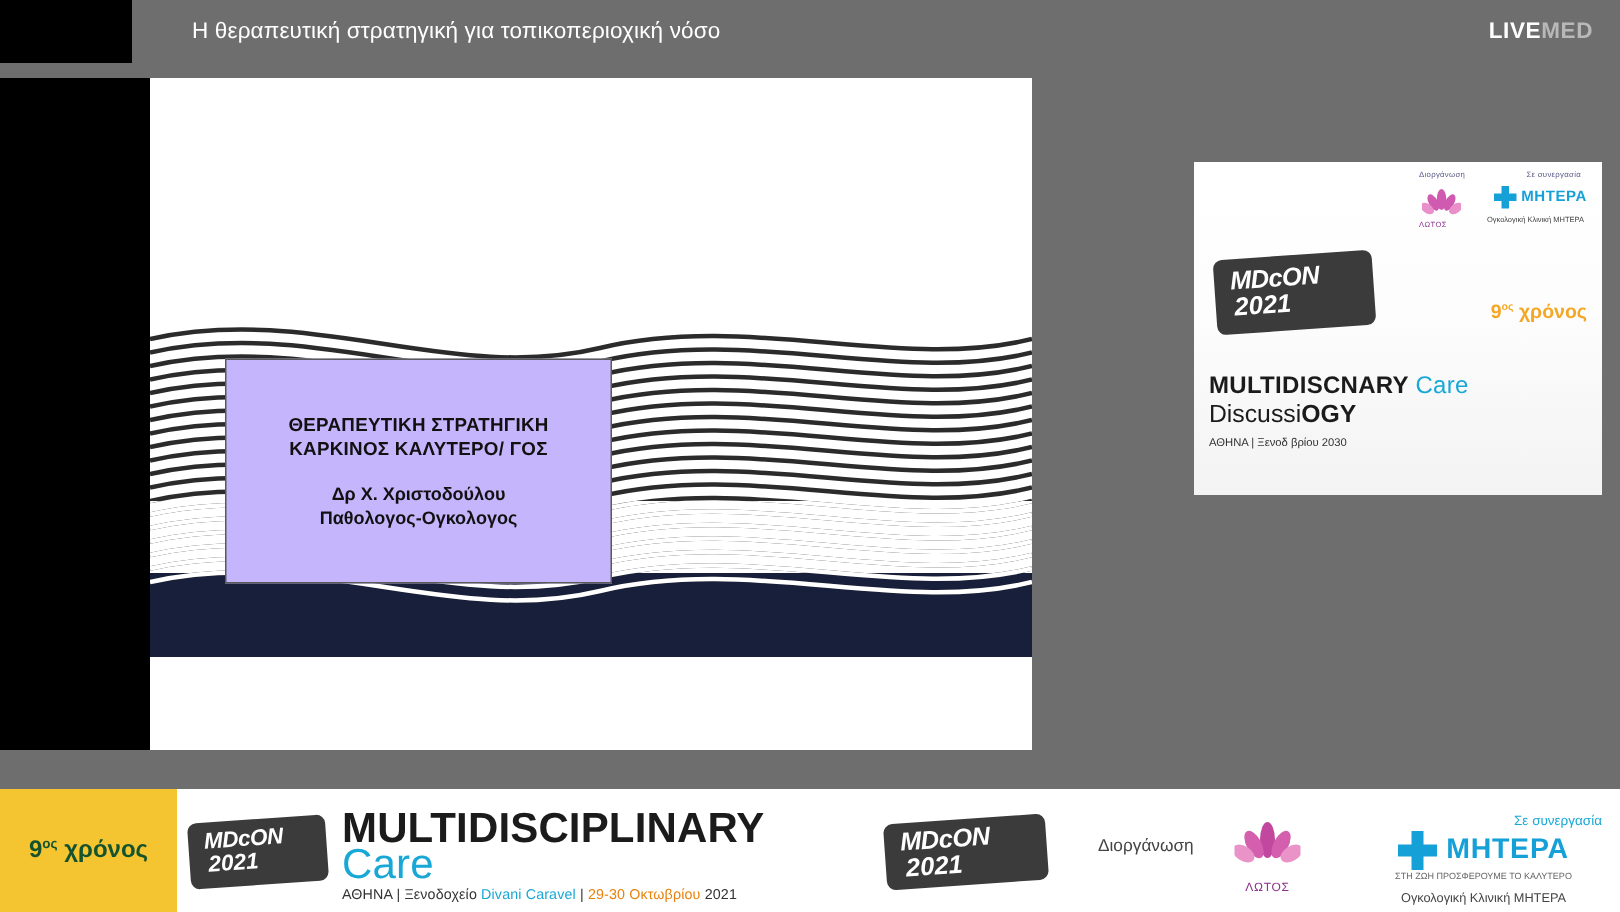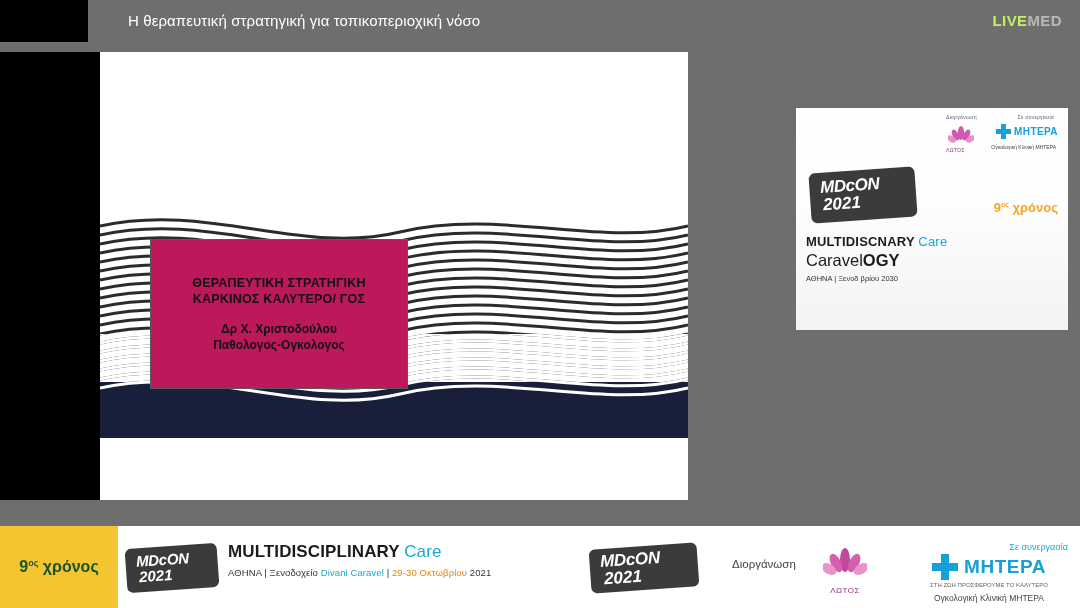--- a/index.html
+++ b/index.html
@@ -27,21 +27,21 @@
   }
   .topbar-title {
     position: absolute; left: 128px; top: 12px;
     color: #ffffff; font-size: 15px; letter-spacing: .1px;
     white-space: nowrap;
   }
   .livemed {
     position: absolute; right: 18px; top: 12px;
     font-size: 15px; font-weight: bold; letter-spacing: .4px;
   }
-  .livemed .live { color: #bef264; text-align: right; }
+  .livemed .live { color: #ffffff; text-align: right; }
   .livemed .med { color: #b8b8b8; }
 
   
   .stage {
     position: absolute; left: 0; top: 42px; width: 1080px; height: 484px;
     background: #6e6e6e;
   }
   .slide-area {
     position: absolute; left: 0; top: 10px; width: 688px; height: 448px;
     background: #000;
@@ -62,21 +62,21 @@
   }
   .wave-wrap svg { display: block; }
   .slide-bottom-white {
     position: absolute; left: 0; bottom: 0; width: 588px; height: 62px;
     background: #ffffff;
   }
 
   .title-box {
     position: absolute; left: 50px; top: 187px;
     width: 258px; height: 150px;
-    background: #be185d;
+    background: #c4b5fd;
     border: 1px solid #5a5a5a;
     display: flex; flex-direction: column;
     align-items: center; justify-content: center;
     padding: 8px 10px;
   }
   .title-box .t-line {
     color: #111111; font-size: 12.5px; font-weight: bold;
     line-height: 16px; text-align: center; letter-spacing: .2px;
   }
   .title-box .gap { height: 14px; }
@@ -138,22 +138,23 @@
   }
   .mdcon-badge .ytxt {
     position: absolute; left: 13px; top: 32px;
     color: #fff; font-size: 17px; font-weight: bold; font-style: italic;
     transform: rotate(-4deg);
   }
   .conf-main {
     position: absolute; left: 10px; top: 124px; width: 262px;
   }
   .conf-main .l1 {
-    color: #1b1b1b; font-size: 13px; font-weight: bold; letter-spacing: .2px;
+    color: #1b1b1b; font-size: 16px; font-weight: bold; letter-spacing: .2px;
     line-height: 19px;
+    margin-top: 16px;
   }
   .conf-main .l1 .care { color: #19a8d6; font-weight: normal; }
   .conf-main .l2 {
     color: #1b1b1b; font-size: 16.5px; line-height: 19px;
   }
   .conf-main .l2 b { color: #1b1b1b; }
   .conf-main .l3 {
     color: #333; font-size: 7.5px; margin-top: 4px;
   }
   .chronos {
@@ -190,21 +191,21 @@
     font-size: 15px; font-weight: bold; font-style: italic; transform: rotate(-4deg);
     letter-spacing: -.3px;
   }
   .bb-mdcon .ytxt {
     position: absolute; left: 13px; top: 27px; color: #fff;
     font-size: 15px; font-weight: bold; font-style: italic; transform: rotate(-4deg);
   }
   .bb-conf {
     position: absolute; left: 228px; top: 14px; width: 310px;
   }
-  .bb-conf .l1 { font-size: 17px; font-weight: bold; color: #1b1b1b; line-height: 24px; letter-spacing: .1px;}
+  .bb-conf .l1 { font-size: 28px; font-weight: bold; color: #1b1b1b; line-height: 24px; letter-spacing: .1px;}
   .bb-conf .l1 .care { color: #19a8d6; font-weight: normal; }
   .bb-conf .l2 { font-size: 21px; color: #1b1b1b; line-height: 24px; }
   .bb-conf .l2 b { font-weight: bold; }
   .bb-conf .l3 { font-size: 9.5px; color: #333; margin-top: 3px; letter-spacing: .1px;}
   .bb-conf .l3 .blue { color: #19a8d6; }
   .bb-conf .l3 .orange { color: #e8820c; }
   .bb-mdcon2 {
     position: absolute; left: 572px; top: 14px; width: 150px; height: 56px;
   }
   .bb-mdcon2 .band {
@@ -358,21 +359,21 @@
 
       <div class="chronos">
         <span>9<sup>ος</sup> χρόνος</span>
       </div>
 
       <div class="conf-main">
         <div class="l1">
           <span>MULTIDISC</span><span>NARY</span> <span class="care">Care</span>
         </div>
         <div class="l2">
-          <span>Caravel</span><b>OGY</b>
+          <span>Discussi</span><b>OGY</b>
         </div>
         <div class="l3">ΑΘΗΝΑ | Ξενοδ                    βρίου 2030</div>
       </div>
 
     </div>
 
   </div>
 
   <div class="bottombar">
 

